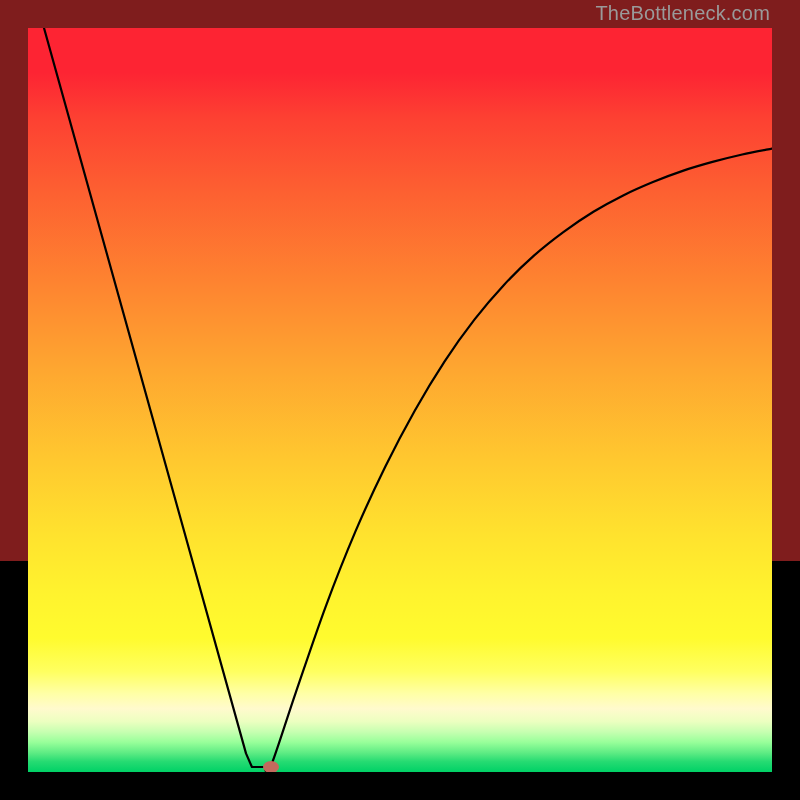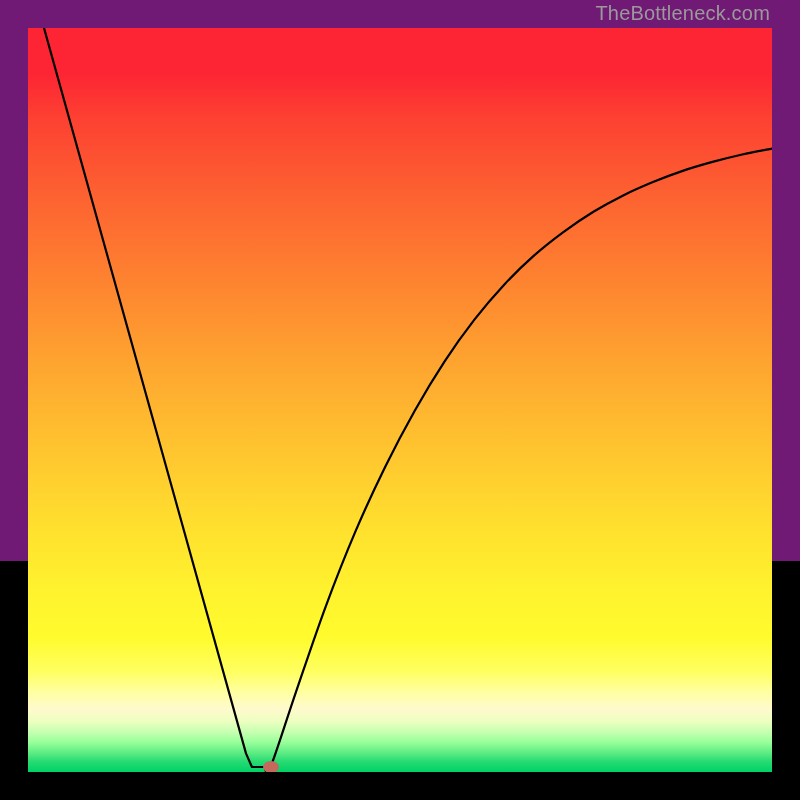--- a/index.html
+++ b/index.html
@@ -10,21 +10,21 @@
     background: #000;
     overflow: hidden;
     font-family: Arial, Helvetica, sans-serif;
   }
   .frame {
     position: absolute;
     top: 0;
     left: 0;
     width: 800px;
     height: 561px;
-    background: #701a75;
+    background: #7f1d1d;
   }
   .plot-area {
     position: absolute;
     top: 28px;
     left: 28px;
     width: 744px;
     height: 744px;
     overflow: hidden;
   }
   .gradient {

